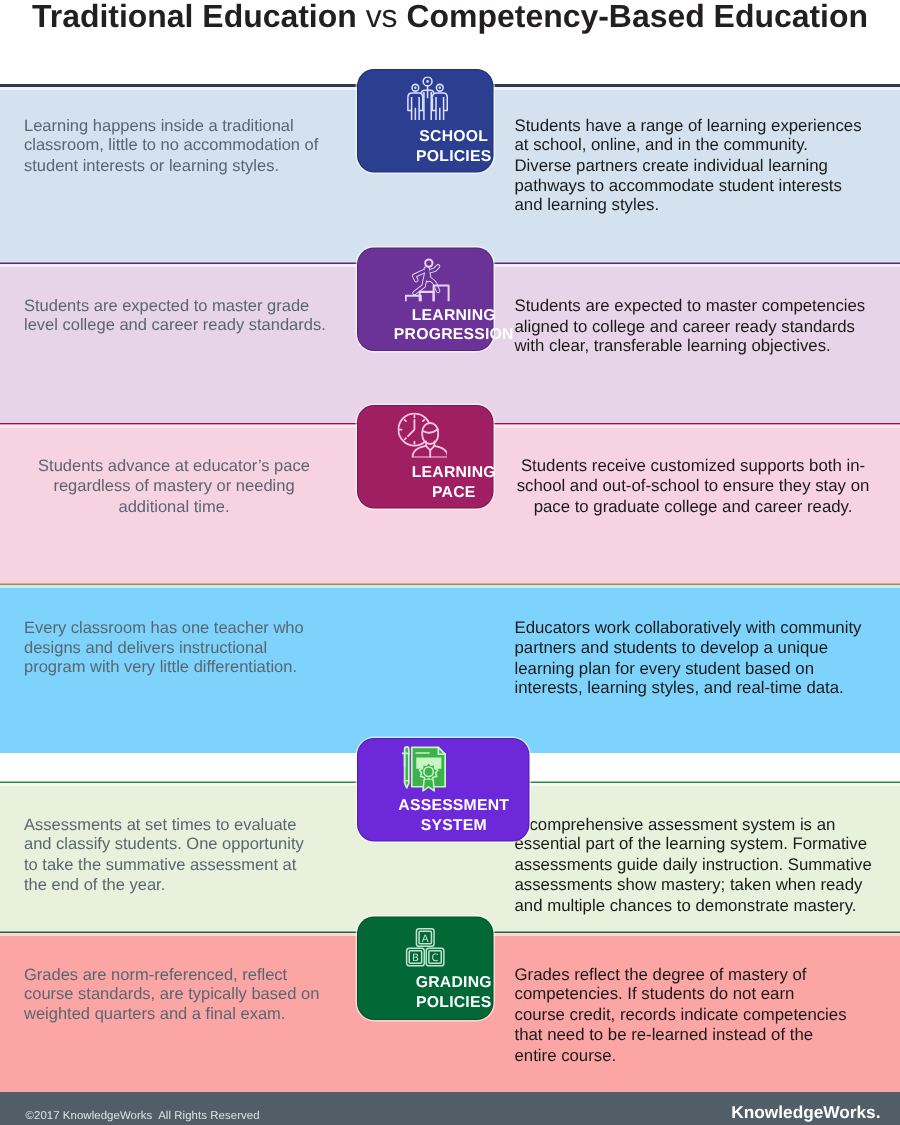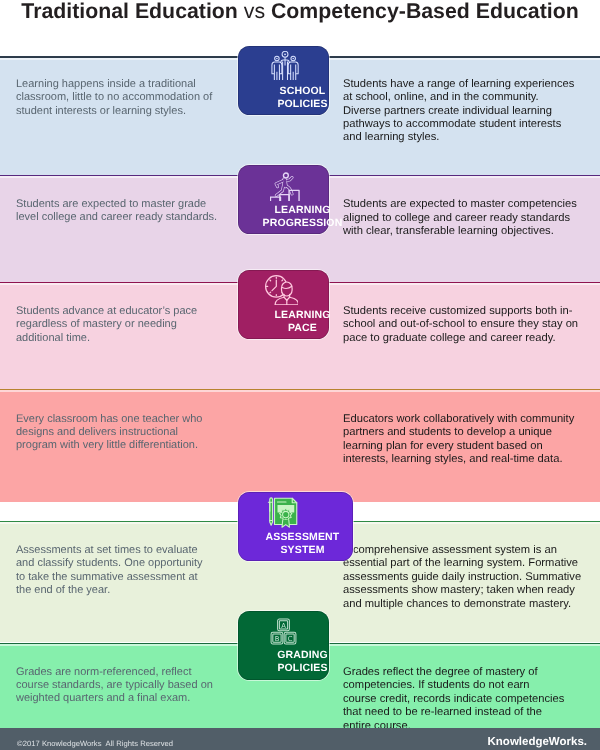--- a/index.html
+++ b/index.html
@@ -60,39 +60,39 @@
     <div class="rule-glow"></div>
     <div class="left">Learning happens inside a traditional classroom, little to no accommodation of student interests or learning styles.</div>
     <div class="right">Students have a range of learning experiences at school, online, and in the community. Diverse partners create individual learning pathways to accommodate student interests and learning styles.</div>
   </div>
   <div class="row row1" style="top: 176px; height: 107px; background-color: rgb(232, 212, 232);">
     <div class="rule-top" style="background-color: rgb(88, 41, 126);"></div>
     <div class="rule-glow"></div>
     <div class="left">Students are expected to master grade level college and career ready standards.</div>
     <div class="right">Students are expected to master competencies aligned to college and career ready standards with clear, transferable learning objectives.</div>
   </div>
-  <div class="row row2" style="top: 283px; height: 107px; background-color: rgb(247, 210, 224);">
+  <div class="row row2" style="top: 283px; height: 107px; background-color: rgb(247, 210, 224); text-align: center;">
     <div class="rule-top" style="background-color: rgb(142, 19, 80);"></div>
     <div class="rule-glow"></div>
     <div class="left">Students advance at educator’s pace regardless of mastery or needing additional time.</div>
     <div class="right">Students receive customized supports both in-school and out-of-school to ensure they stay on pace to graduate college and career ready.</div>
   </div>
-  <div class="row row3" style="top: 390px; height: 112px; background-color: #fca5a5;">
+  <div class="row row3" style="top: 390px; height: 112px; background-color: #7dd3fc;">
     <div class="rule-top" style="background-color: rgb(184, 131, 47);"></div>
     <div class="rule-glow"></div>
     <div class="left">Every classroom has one teacher who designs and delivers instructional program with very little differentiation.</div>
     <div class="right">Educators work collaboratively with community partners and students to develop a unique learning plan for every student based on interests, learning styles, and real-time data.</div>
   </div>
   <div class="row row4" style="top: 522px; height: 120px; background-color: rgb(232, 241, 219);">
     <div class="rule-top" style="background-color: rgb(47, 138, 69);"></div>
     <div class="rule-glow"></div>
     <div class="left">Assessments at set times to evaluate and classify students. One opportunity to take the summative assessment at the end of the year.</div>
     <div class="right">A comprehensive assessment system is an essential part of the learning system. Formative assessments guide daily instruction. Summative assessments show mastery; taken when ready and multiple chances to demonstrate mastery.</div>
   </div>
-  <div class="row row5" style="top: 644px; height: 106px; background-color: #86efac;">
+  <div class="row row5" style="top: 622px; height: 106px; background-color: #fca5a5;">
     <div class="rule-top" style="background-color: rgb(26, 107, 60);"></div>
     <div class="rule-glow"></div>
     <div class="left">Grades are norm-referenced, reflect course standards, are typically based on weighted quarters and a final exam.</div>
     <div class="right">Grades reflect the degree of mastery of competencies. If students do not earn course credit, records indicate competencies that need to be re-learned instead of the entire course.</div>
   </div>
   <div class="badge badge0" style="top: 46px; background-color: rgb(43, 62, 144);">
     <div class="ico"><svg viewBox="0 0 60 64" width="28.1" height="30" fill="none" stroke="#d8e1ff" stroke-width="2.2" stroke-linecap="butt" stroke-linejoin="round">
           <circle cx="30" cy="7" r="6.3"></circle>
           <circle cx="30" cy="7" r="1.9" fill="#d8e1ff" stroke="none"></circle>
           <path d="M30 13.5 V31"></path>

